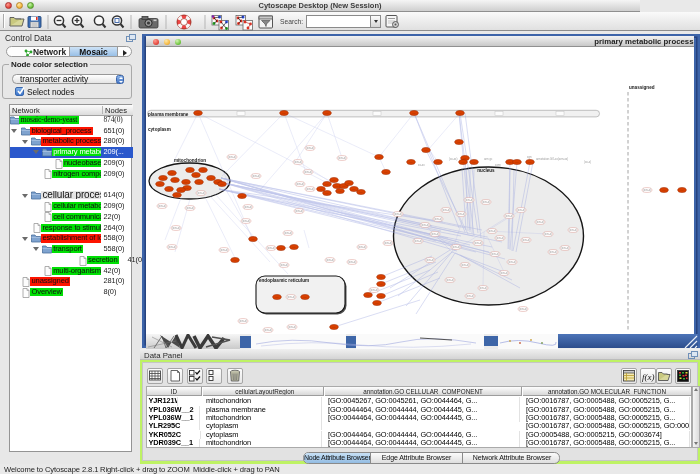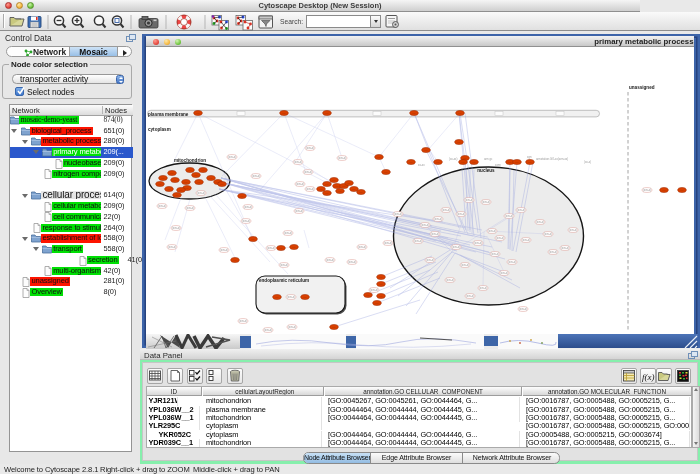--- a/index.html
+++ b/index.html
@@ -674,21 +674,21 @@
       <circle cx="22" cy="9" r="0.9" fill="#c86040"></circle>
       <circle cx="33" cy="6" r="0.9" fill="#c8a040"></circle>
       <circle cx="44" cy="9" r="0.9" fill="#7a9a50"></circle>
  </svg>
  <div class="abs" style="left:412px;top:0;width:140px;height:13.5px;background:linear-gradient(#4c74b8,#2c4d8c)"></div>
  <svg class="abs" style="left:530px;top:0" width="22" height="14">
       <path d="M21 2 L9 14 M21 7 L14 14 M21 12 L19 14" stroke="#e8eef8" stroke-width="1.2" fill="none"></path>
     </svg>
 </div>
 
-<div class="abs" style="left:140px;top:349px;width:560px;height:115px;background:#86efac">
+<div class="abs" style="left:140px;top:349px;width:560px;height:115px;background:#bef264">
  <div class="abs" style="left:0;top:0;width:560px;height:11px;background:linear-gradient(#f0f0f0,#d4d4d4);border-bottom:1px solid #bbb">
    <span class="abs" style="left:4px;top:1.5px;font-size:7.8px;color:#2b2b2b">Data Panel</span>
    <svg class="abs" style="left:548px;top:2px" width="10" height="8">
         <rect x="0.5" y="2.5" width="6" height="5" fill="none" stroke="#7090b8" stroke-width="1"></rect>
         <rect x="3.5" y="0.5" width="6" height="5" fill="#dce6f2" stroke="#7090b8" stroke-width="1"></rect>
       </svg>
  </div>
  <div class="abs" style="left:2px;top:13px;width:556px;height:99px;background:#e2e2e2;border:1px solid #c6c6c6"></div>
  <div class="abs" style="left:7px;top:19px;width:16px;height:16px;background:linear-gradient(#fdfdfd,#e6e6e6);border:1px solid #a6a6a6;border-radius:2px"></div>
 <svg class="abs" style="left:7px;top:19px" width="16" height="16">
@@ -769,21 +769,21 @@
 <div style="position:absolute;left:56px;top:18.6px;width:119px;height:8.3px;font-size:7.4px;font-weight:normal;line-height:8.3px;color:#000;letter-spacing:-0.1px;padding-left:3px;overflow:hidden;white-space:nowrap;border-right:1px solid #e2e2e2">plasma membrane</div>
 <div style="position:absolute;left:178px;top:18.6px;width:195px;height:8.3px;font-size:7.4px;font-weight:normal;line-height:8.3px;color:#000;letter-spacing:-0.1px;padding-left:3px;overflow:hidden;white-space:nowrap;border-right:1px solid #e2e2e2">[GO:0044464, GO:0044444, GO:0044445, G...</div>
 <div style="position:absolute;left:376px;top:18.6px;width:167px;height:8.3px;font-size:7.4px;font-weight:normal;line-height:8.3px;color:#000;letter-spacing:-0.1px;padding-left:3px;overflow:hidden;white-space:nowrap;border-right:1px solid #e2e2e2">[GO:0016787, GO:0005488, GO:0005215, G...</div>
 <div style="position:absolute;left:0px;top:26.9px;width:53px;height:8.3px;font-size:7.4px;font-weight:bold;line-height:8.3px;color:#000;letter-spacing:-0.1px;padding-left:1.5px;overflow:hidden;white-space:nowrap;border-right:1px solid #e2e2e2">YPL036W__1</div>
 <div style="position:absolute;left:56px;top:26.9px;width:119px;height:8.3px;font-size:7.4px;font-weight:normal;line-height:8.3px;color:#000;letter-spacing:-0.1px;padding-left:3px;overflow:hidden;white-space:nowrap;border-right:1px solid #e2e2e2">mitochondrion</div>
 <div style="position:absolute;left:178px;top:26.9px;width:195px;height:8.3px;font-size:7.4px;font-weight:normal;line-height:8.3px;color:#000;letter-spacing:-0.1px;padding-left:3px;overflow:hidden;white-space:nowrap;border-right:1px solid #e2e2e2">[GO:0044464, GO:0044444, GO:0044445, G...</div>
 <div style="position:absolute;left:376px;top:26.9px;width:167px;height:8.3px;font-size:7.4px;font-weight:normal;line-height:8.3px;color:#000;letter-spacing:-0.1px;padding-left:3px;overflow:hidden;white-space:nowrap;border-right:1px solid #e2e2e2">[GO:0016787, GO:0005488, GO:0005215, G...</div>
 <div style="position:absolute;left:0px;top:35.2px;width:53px;height:8.3px;font-size:7.4px;font-weight:bold;line-height:8.3px;color:#000;letter-spacing:-0.1px;padding-left:1.5px;overflow:hidden;white-space:nowrap;border-right:1px solid #e2e2e2">YLR295C</div>
 <div style="position:absolute;left:56px;top:35.2px;width:119px;height:8.3px;font-size:7.4px;font-weight:normal;line-height:8.3px;color:#000;letter-spacing:-0.1px;padding-left:3px;overflow:hidden;white-space:nowrap;border-right:1px solid #e2e2e2">cytoplasm</div>
 <div style="position:absolute;left:376px;top:35.2px;width:167px;height:8.3px;font-size:7.4px;font-weight:normal;line-height:8.3px;color:#000;letter-spacing:-0.1px;padding-left:3px;overflow:hidden;white-space:nowrap;border-right:1px solid #e2e2e2">[GO:0016787, GO:0005488, GO:0005215, GO:0003824, G...</div>
-<div style="position:absolute;left:10px;top:43.5px;width:54px;height:8.3px;font-size:7.4px;font-weight:bold;line-height:8.3px;color:#000;letter-spacing:-0.1px;padding-left:1.5px;overflow:hidden;white-space:nowrap;border-right:1px solid #e2e2e2">YKR052C</div>
+<div style="position:absolute;left:0px;top:43.5px;width:54px;height:8.3px;font-size:7.4px;font-weight:bold;line-height:8.3px;color:#000;letter-spacing:-0.1px;padding-left:1.5px;overflow:hidden;white-space:nowrap;border-right:1px solid #e2e2e2">YKR052C</div>
 <div style="position:absolute;left:56px;top:43.5px;width:119px;height:8.3px;font-size:7.4px;font-weight:normal;line-height:8.3px;color:#000;letter-spacing:-0.1px;padding-left:3px;overflow:hidden;white-space:nowrap;border-right:1px solid #e2e2e2">cytoplasm</div>
 <div style="position:absolute;left:178px;top:43.5px;width:195px;height:8.3px;font-size:7.4px;font-weight:normal;line-height:8.3px;color:#000;letter-spacing:-0.1px;padding-left:3px;overflow:hidden;white-space:nowrap;border-right:1px solid #e2e2e2">[GO:0044464, GO:0044444, GO:0044446, G...</div>
 <div style="position:absolute;left:376px;top:43.5px;width:167px;height:8.3px;font-size:7.4px;font-weight:normal;line-height:8.3px;color:#000;letter-spacing:-0.1px;padding-left:3px;overflow:hidden;white-space:nowrap;border-right:1px solid #e2e2e2">[GO:0005488, GO:0005215, GO:0003674]</div>
 <div style="position:absolute;left:0px;top:51.8px;width:53px;height:8.3px;font-size:7.4px;font-weight:bold;line-height:8.3px;color:#000;letter-spacing:-0.1px;padding-left:1.5px;overflow:hidden;white-space:nowrap;border-right:1px solid #e2e2e2">YDR039C__1</div>
 <div style="position:absolute;left:56px;top:51.8px;width:119px;height:8.3px;font-size:7.4px;font-weight:normal;line-height:8.3px;color:#000;letter-spacing:-0.1px;padding-left:3px;overflow:hidden;white-space:nowrap;border-right:1px solid #e2e2e2">mitochondrion</div>
 <div style="position:absolute;left:178px;top:51.8px;width:195px;height:8.3px;font-size:7.4px;font-weight:normal;line-height:8.3px;color:#000;letter-spacing:-0.1px;padding-left:3px;overflow:hidden;white-space:nowrap;border-right:1px solid #e2e2e2">[GO:0044464, GO:0044444, GO:0044445, G...</div>
 <div style="position:absolute;left:376px;top:51.8px;width:167px;height:8.3px;font-size:7.4px;font-weight:normal;line-height:8.3px;color:#000;letter-spacing:-0.1px;padding-left:3px;overflow:hidden;white-space:nowrap;border-right:1px solid #e2e2e2">[GO:0016787, GO:0005488, GO:0005215, G...</div>
  </div>
 
  <div class="abs" style="left:552px;top:37px;width:8px;height:62px;background:linear-gradient(90deg,#f4f4f4,#dcdcdc);border:1px solid #aaa">

